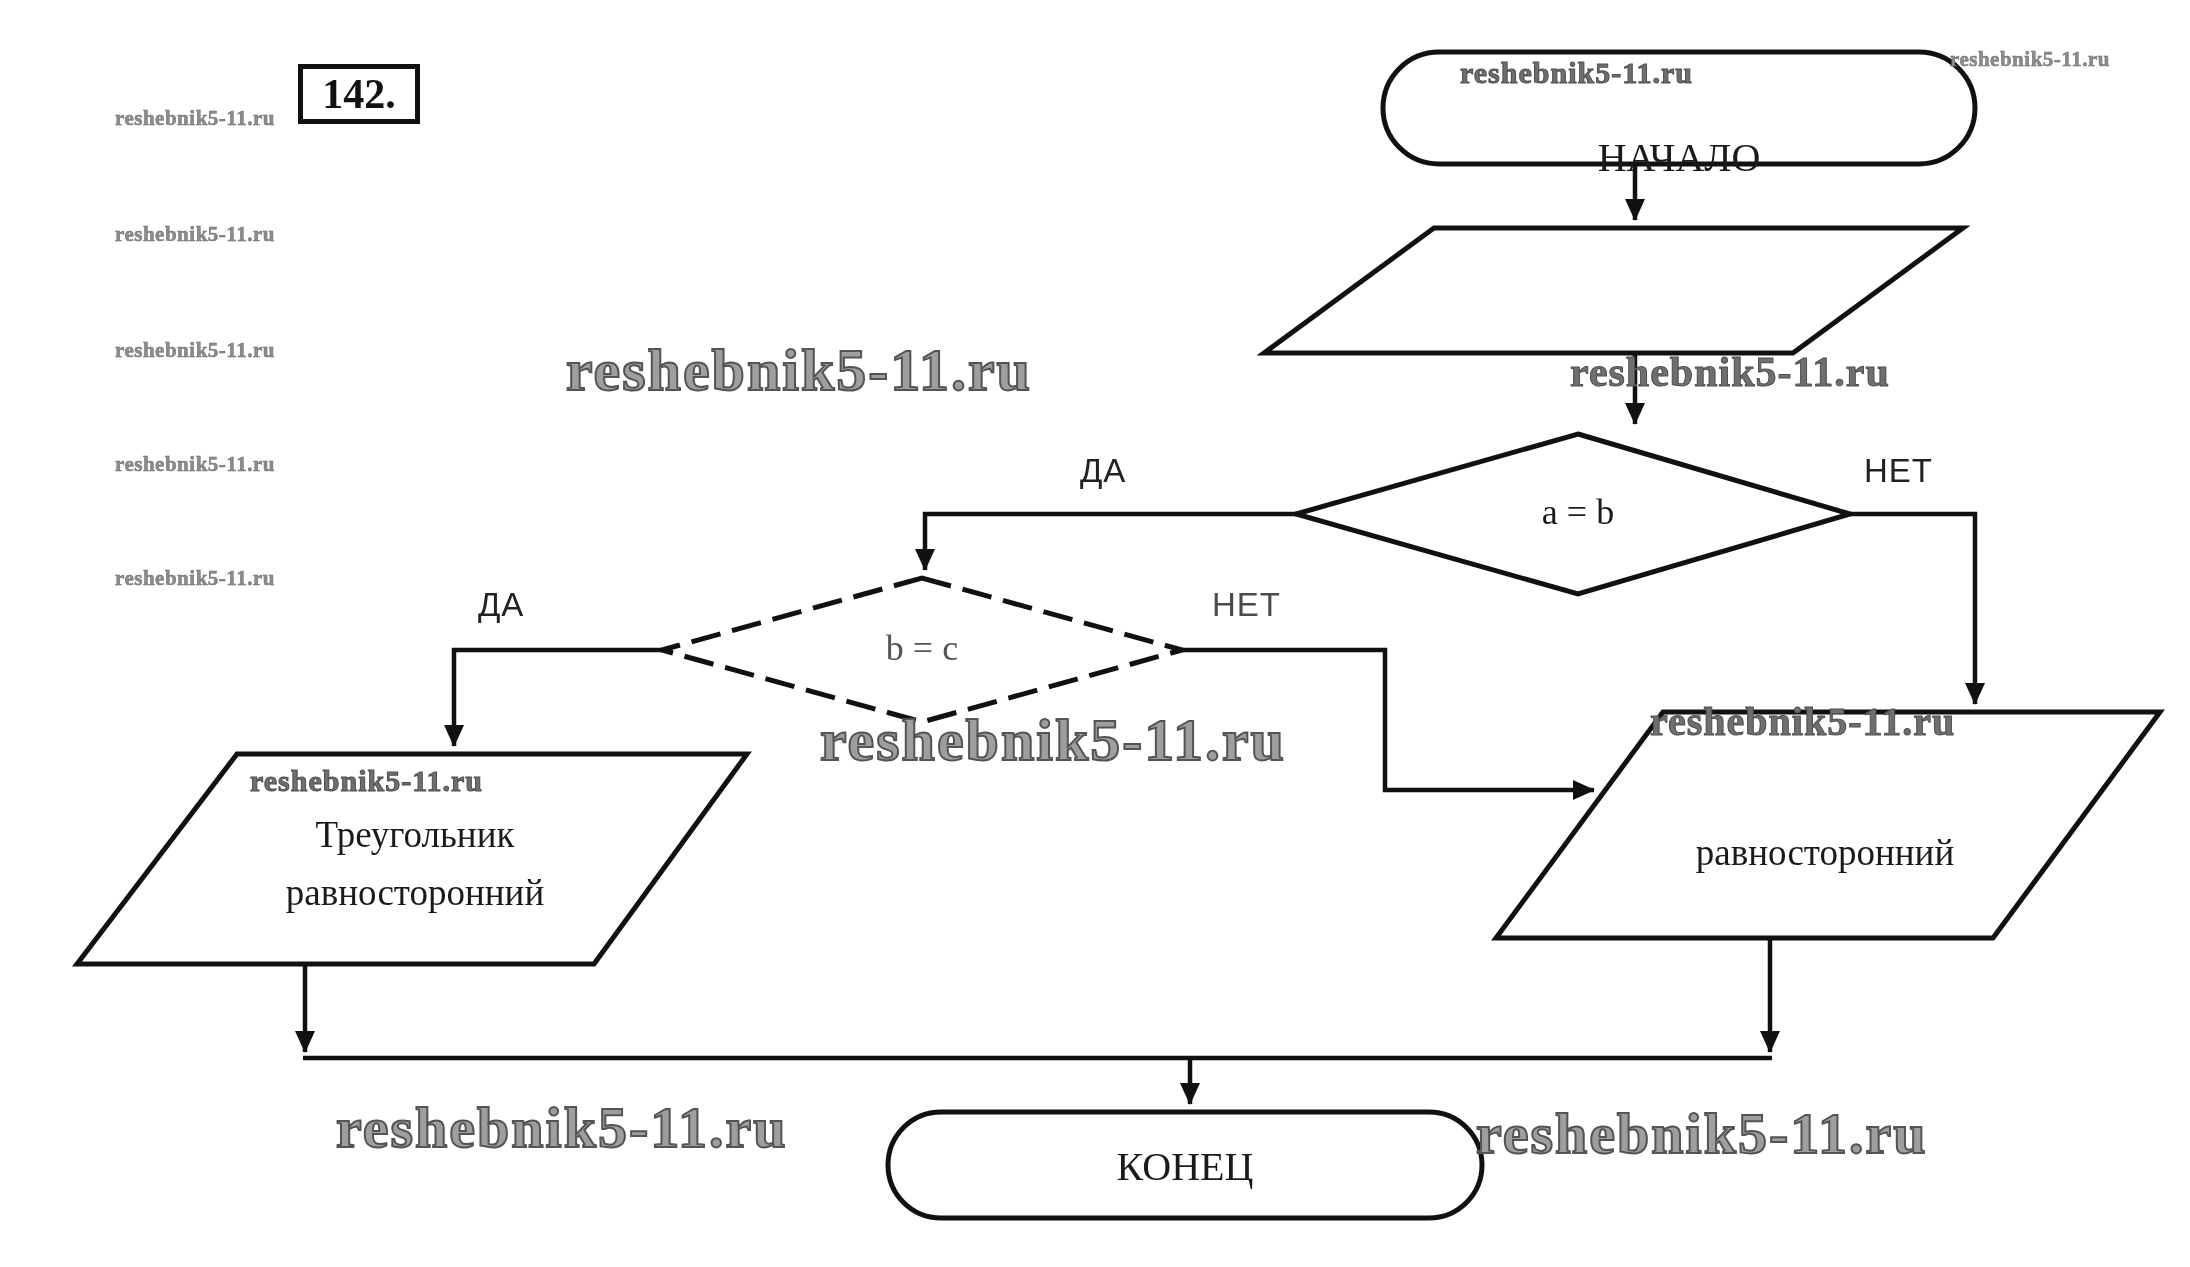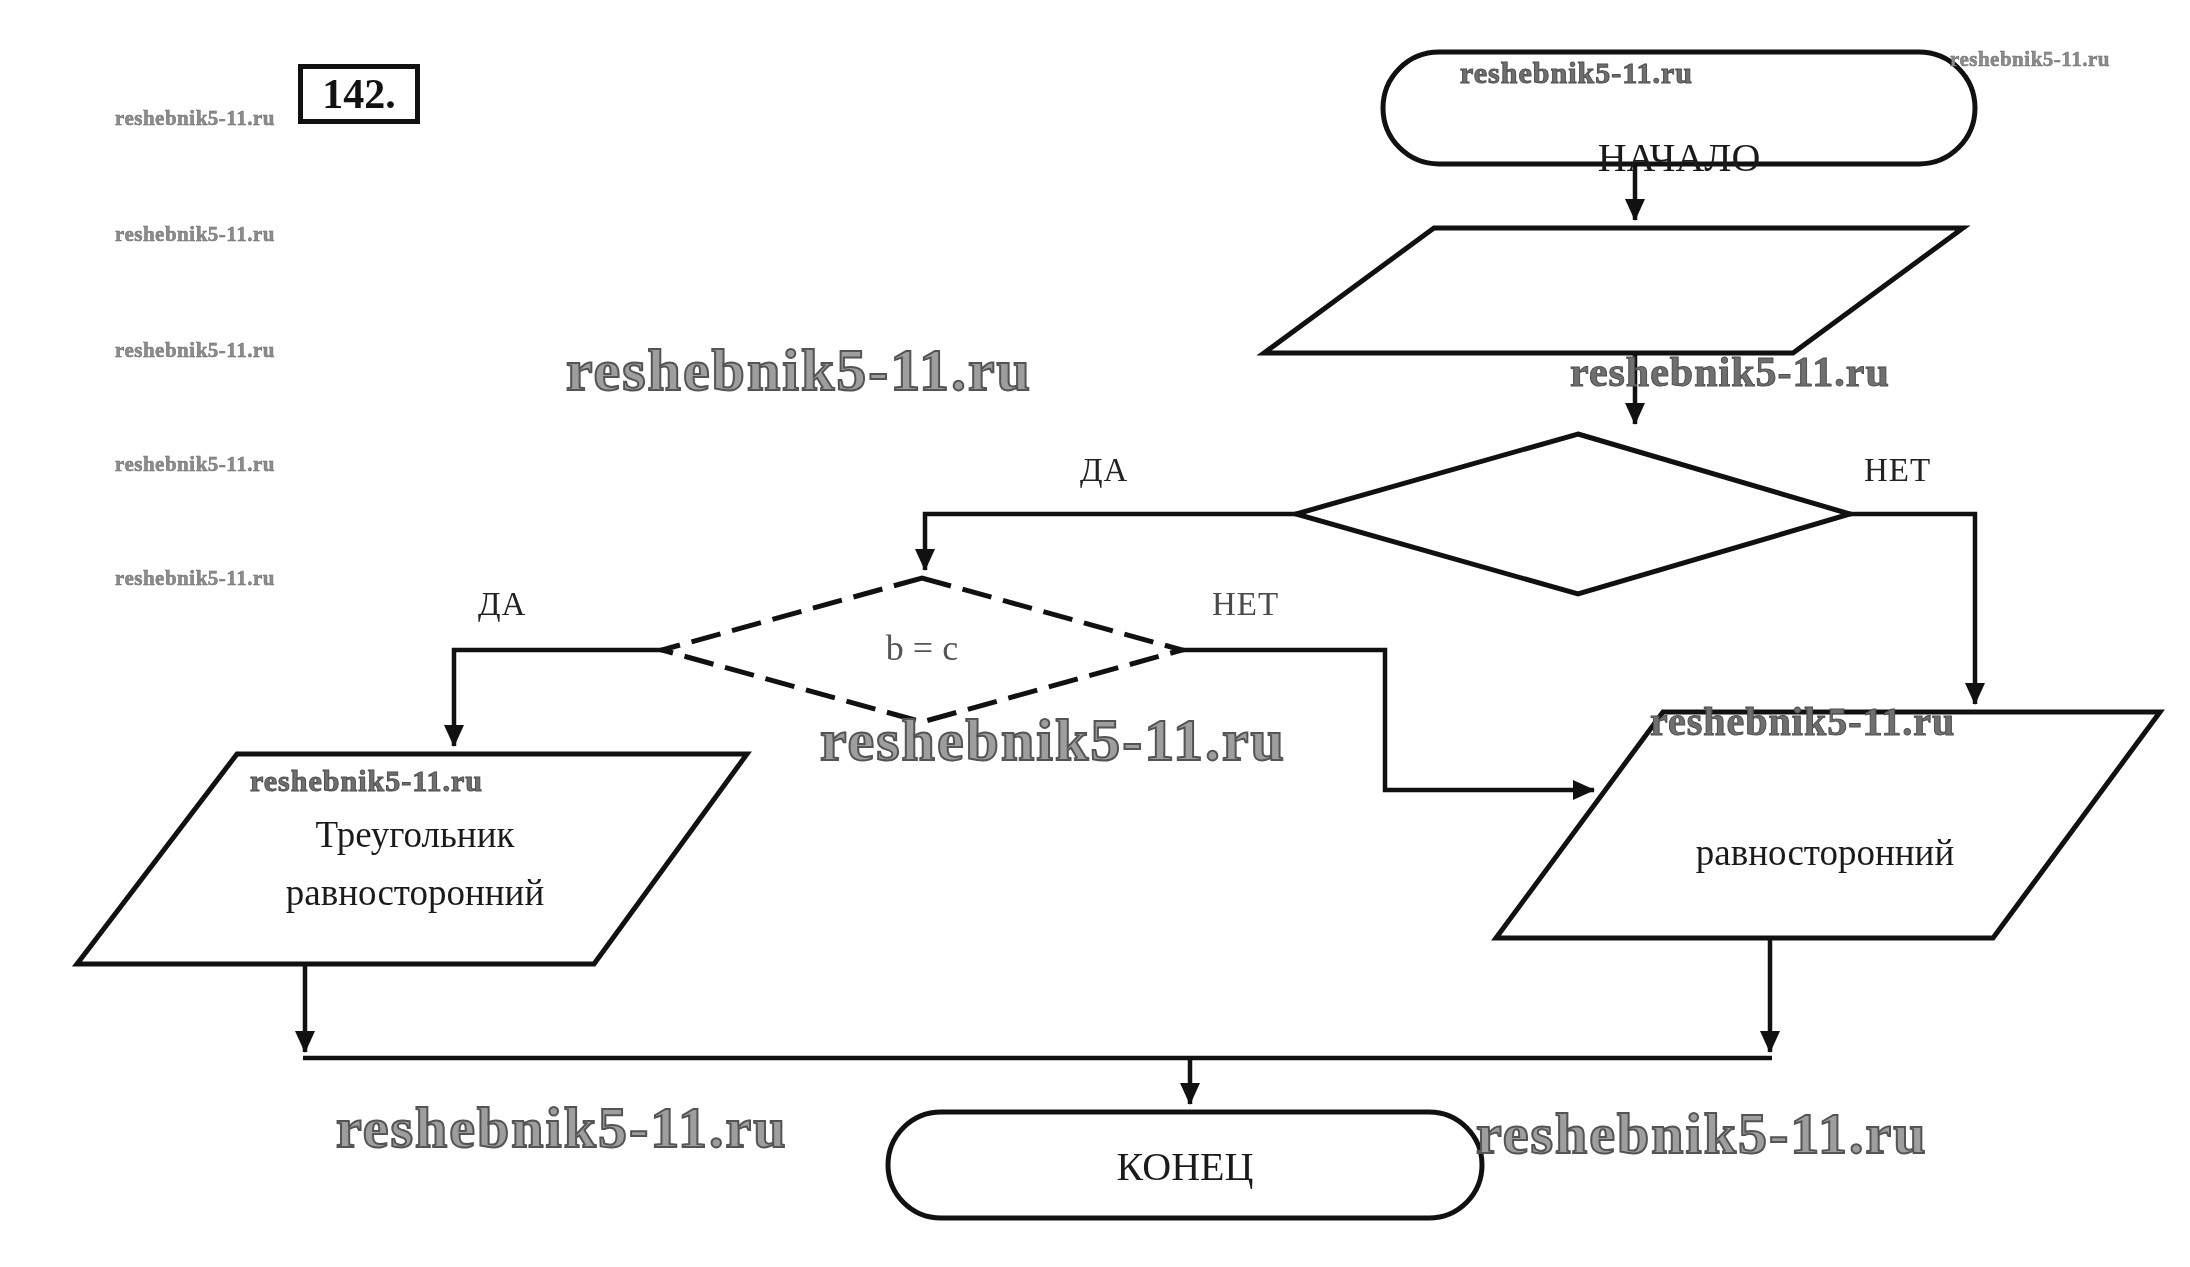--- a/index.html
+++ b/index.html
@@ -9,21 +9,21 @@
     font-family:"Liberation Serif", serif;
   }
   #flow-svg { position:absolute; left:0; top:0; }
 
   .node-label {
     position:absolute; text-align:center; color:#1a1a1a;
     font-family:"Liberation Serif", serif; line-height:1.25;
     white-space:nowrap;
   }
   .branch-label {
-    position:absolute; font-family:Liberation Serif, serif;
+    position:absolute; font-family:Liberation Sans, sans-serif;
     font-size:33px; color:#222; letter-spacing:1px; white-space:nowrap;text-align:center;
   }
   .num-box {
     position:absolute; left:298px; top:64px; width:112px; height:50px;
     border:5px solid #111; text-align:center; line-height:50px;
     font-family:"Liberation Serif", serif; font-weight:700; font-size:42px;
     color:#111;
   }
   .wm {
     position:absolute; font-family:"Liberation Serif", serif; font-weight:700;
@@ -63,20 +63,21 @@
     <line x1="1770" y1="938" x2="1770" y2="1052" stroke="#111" stroke-width="4.5" marker-end="url(#arrow)"></line>
     <line x1="303" y1="1058" x2="1772" y2="1058" stroke="#111" stroke-width="4.5"></line>
     <line x1="1190" y1="1058" x2="1190" y2="1104" stroke="#111" stroke-width="4.5" marker-end="url(#arrow)"></line>
   </svg>
 
   <div class="num-box">142.</div>
 
   <div class="node-label" style="left:1383px; top:92px; width:592px; font-size:40px;margin-top:41px;">НАЧАЛО</div>
 
 
+  <div class="node-label" style="left:1428px; top:490px; width:300px; font-size:36px;">a = b</div>
 
   <div class="node-label" style="left:772px; top:626px; width:300px; font-size:36px; color:#555;">b = c</div>
 
   <div class="node-label" style="left:135px; top:812px; width:560px; font-size:37px;">Треугольник</div>
   <div class="node-label" style="left:135px; top:870px; width:560px; font-size:37px;">равносторонний</div>
 
   <div class="node-label" style="left:1590px; top:830px; width:470px; font-size:37px;">равносторонний</div>
 
   <div class="node-label" style="left:888px; top:1142px; width:594px; font-size:40px;">КОНЕЦ</div>
 

